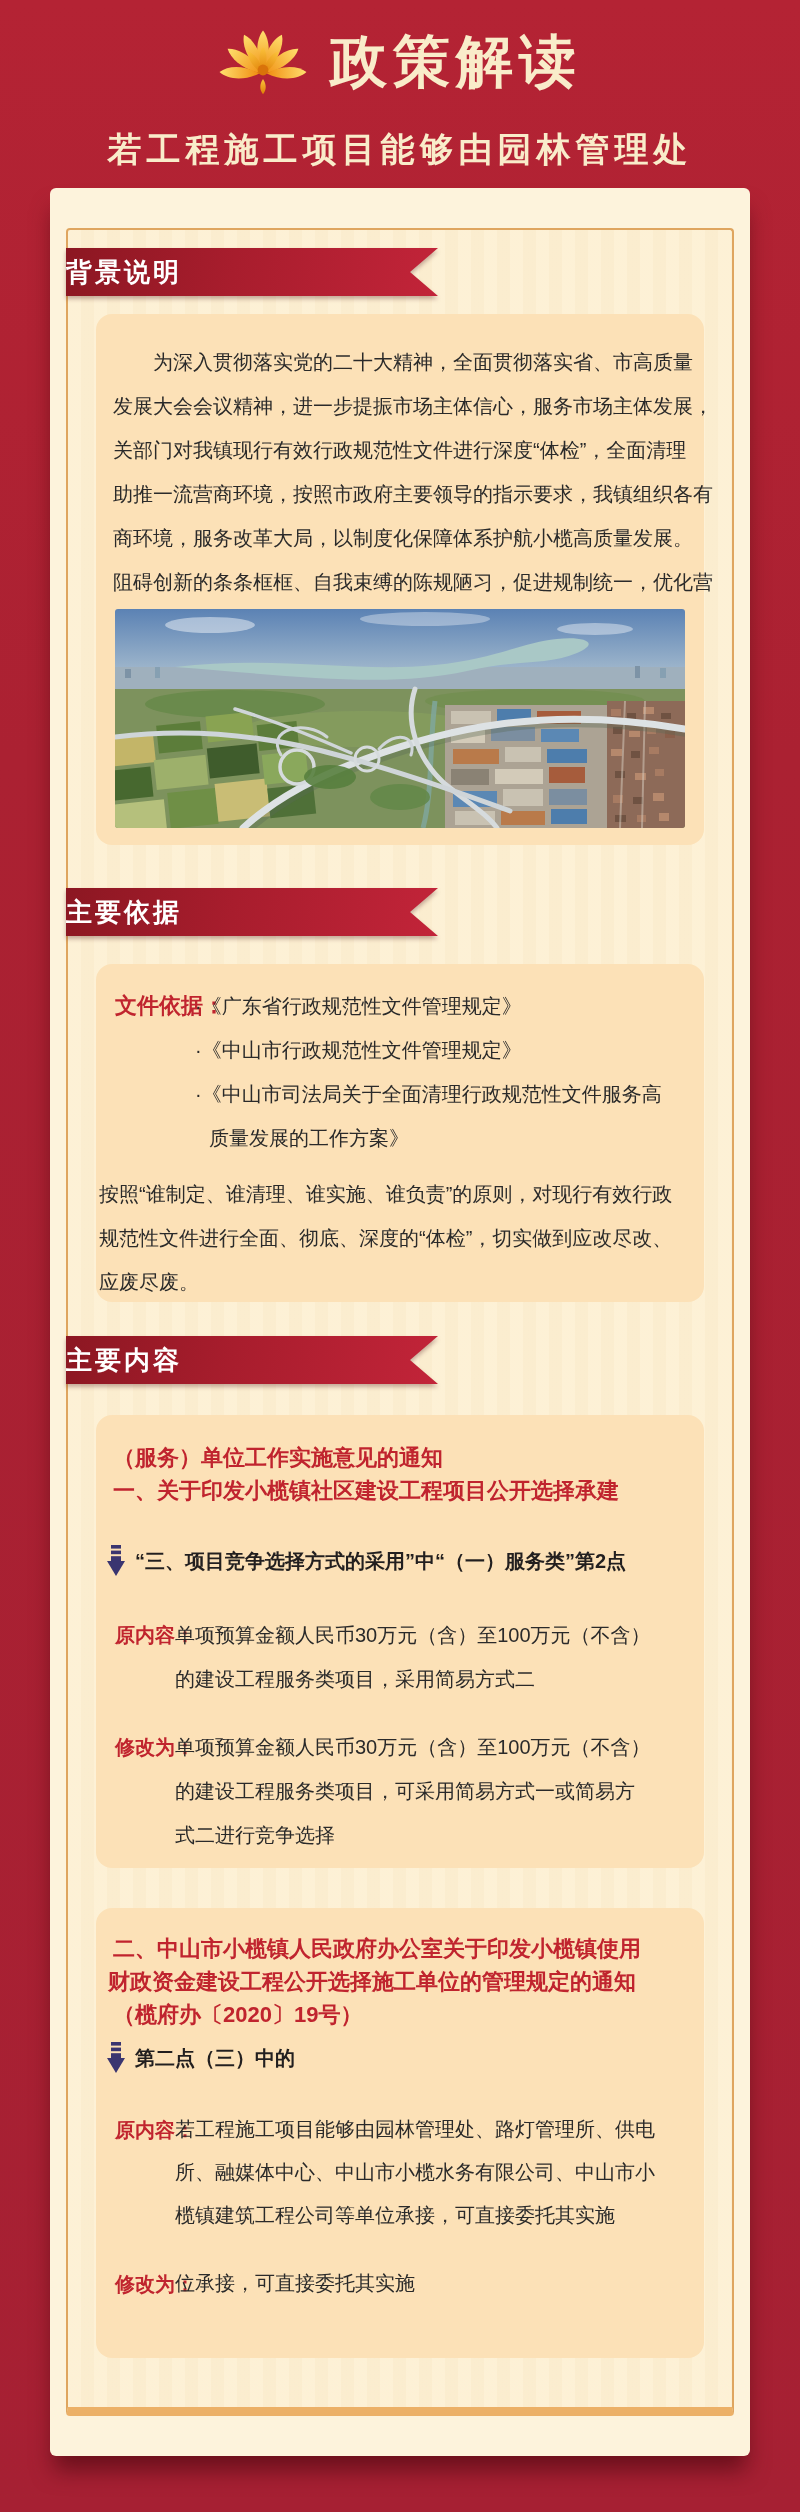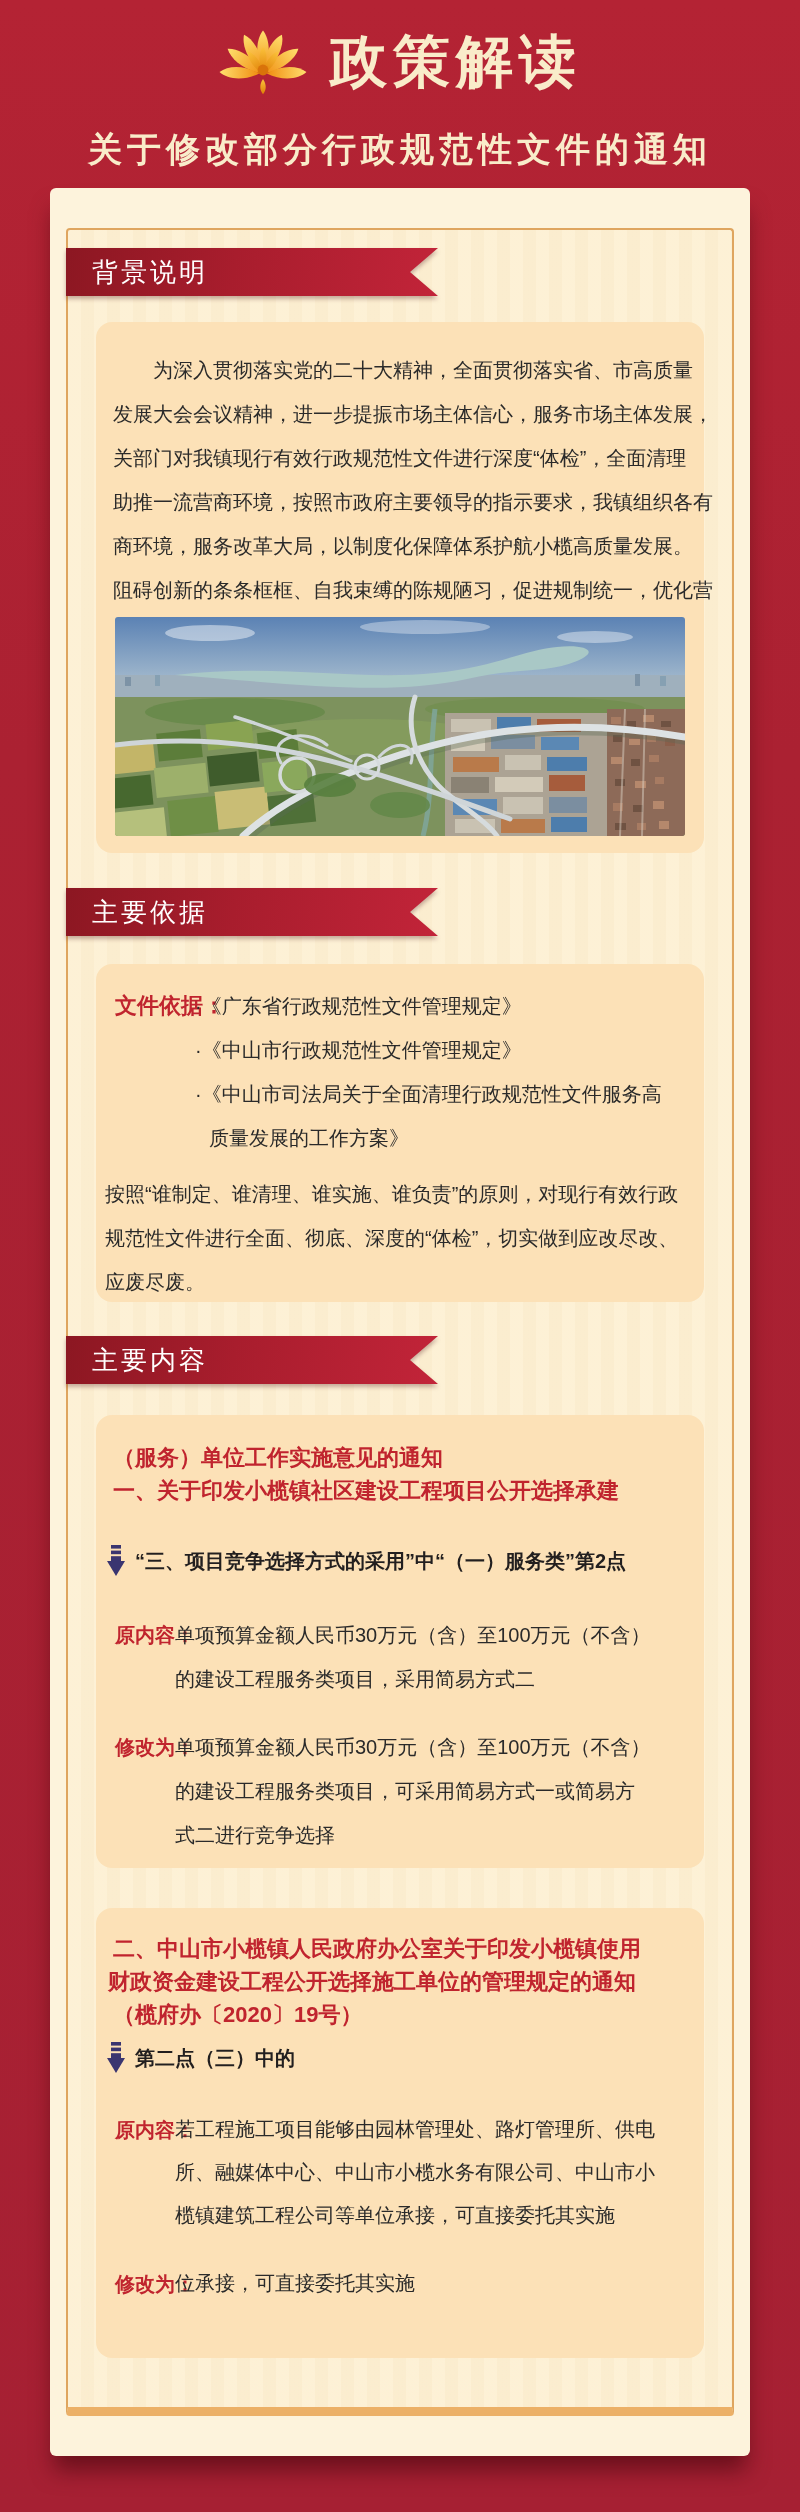--- a/index.html
+++ b/index.html
@@ -24,22 +24,22 @@
     box-sizing:border-box;background:#fdf0d3;
     border:2px solid #dfa55f;border-bottom:9px solid #ecb067;border-radius:4px;}
   .inner-panel::after{content:"";position:absolute;inset:0;pointer-events:none;
     background:repeating-linear-gradient(90deg,rgba(255,255,255,.06) 0 13px,rgba(160,110,40,.025) 13px 26px);}
   
   .ribbon-wrap{position:absolute;left:66px;width:372px;height:48px;
     filter:drop-shadow(0 3px 2px rgba(70,8,14,.30));}
   .ribbon{width:100%;height:100%;
     background:linear-gradient(100deg,#8c1722 0%,#a81d2d 45%,#c22439 100%);
     clip-path:polygon(0 0,100% 0,calc(100% - 28px) 50%,100% 100%,0 100%);
-    color:#ffffff;font-size:26px;font-weight:400;letter-spacing:3px;
-    line-height:48px;padding-left:26px;box-sizing:border-box;}
+    color:#ffffff;font-size:26px;font-weight:700;letter-spacing:3px;
+    line-height:48px;box-sizing:border-box;}
   
   .card{position:absolute;left:96px;width:608px;background:#fce1b7;border-radius:16px;}
   .line{font-size:20px;line-height:44px;color:#2a2a2a;white-space:nowrap;}
   .line.tight{line-height:43px;}
   .indent{text-indent:2em;}
   .hang{padding-left:14px;}
   .para{position:absolute;}
   .label-red{position:absolute;font-size:20px;font-weight:800;color:#c0242e;line-height:44px;white-space:nowrap;}
   .label-red.big{font-size:22px;line-height:36px;}
   .title-red{position:absolute;left:17px;width:580px;font-size:22px;font-weight:800;
@@ -83,30 +83,30 @@
           <path d="M50 52 C41 34 42 14 50 4 C58 14 59 34 50 52Z" fill="url(#fgB)" transform="rotate(-34 50 52)"></path>
         </g>
         <path d="M50 52 C41 34 42 14 50 4 C58 14 59 34 50 52Z" fill="url(#fgB)" transform="rotate(135 50 50) scale(.55)" transform-origin="50 52"></path>
         <path d="M50 52 C41 34 42 14 50 4 C58 14 59 34 50 52Z" fill="url(#fgB)" transform="rotate(-135 50 50) scale(.55)" transform-origin="50 52"></path>
         <circle cx="50" cy="48" r="6" fill="#d9730a"></circle>
         <path d="M50 58 C46 64 46 70 50 75 C54 70 54 64 50 58Z" fill="url(#fgB)"></path>
       </g>
     </svg>
     <div class="main-title">政策解读</div>
   </div>
-  <div class="subtitle">关于修改部分行政规范性文件的通知</div>
+  <div class="subtitle">若工程施工项目能够由园林管理处</div>
 
   <div class="outer-card"></div>
   <div class="inner-panel"></div>
 
   <div class="ribbon-wrap" style="top:248px">
     <div class="ribbon">背景说明</div>
   </div>
 
-  <div class="card" style="top:322px;height:531px">
+  <div class="card" style="top:314px;height:531px">
     <div class="para" style="left:17px;top:26px;width:578px">
       <div class="line indent">为深入贯彻落实党的二十大精神，全面贯彻落实省、市高质量</div>
       <div class="line">发展大会会议精神，进一步提振市场主体信心，服务市场主体发展，</div>
       <div class="line">关部门对我镇现行有效行政规范性文件进行深度“体检”，全面清理</div>
       <div class="line">助推一流营商环境，按照市政府主要领导的指示要求，我镇组织各有</div>
       <div class="line">商环境，服务改革大局，以制度化保障体系护航小榄高质量发展。</div>
       <div class="line">阻碍创新的条条框框、自我束缚的陈规陋习，促进规制统一，优化营</div>
     </div>
     <div class="photo">
       <svg viewBox="0 0 570 219" width="570" height="219" preserveAspectRatio="none" aria-hidden="true">
@@ -213,21 +213,21 @@
   </div>
 
   <div class="card" style="top:964px;height:338px">
     <div class="label-red big" style="left:19px;top:24px">文件依据：</div>
     <div class="bullets" style="left:99px;top:20px">
       <div class="line">·《广东省行政规范性文件管理规定》</div>
       <div class="line">·《中山市行政规范性文件管理规定》</div>
       <div class="line">·《中山市司法局关于全面清理行政规范性文件服务高</div>
       <div class="line hang">质量发展的工作方案》</div>
     </div>
-    <div class="para" style="left:9px;top:208px;width:578px">
+    <div class="para" style="left:3px;top:208px;width:578px">
       <div class="line">按照“谁制定、谁清理、谁实施、谁负责”的原则，对现行有效行政</div>
       <div class="line">规范性文件进行全面、彻底、深度的“体检”，切实做到应改尽改、</div>
       <div class="line">应废尽废。</div>
     </div>
   </div>
 
   <div class="ribbon-wrap" style="top:1336px">
     <div class="ribbon">主要内容</div>
   </div>
 

